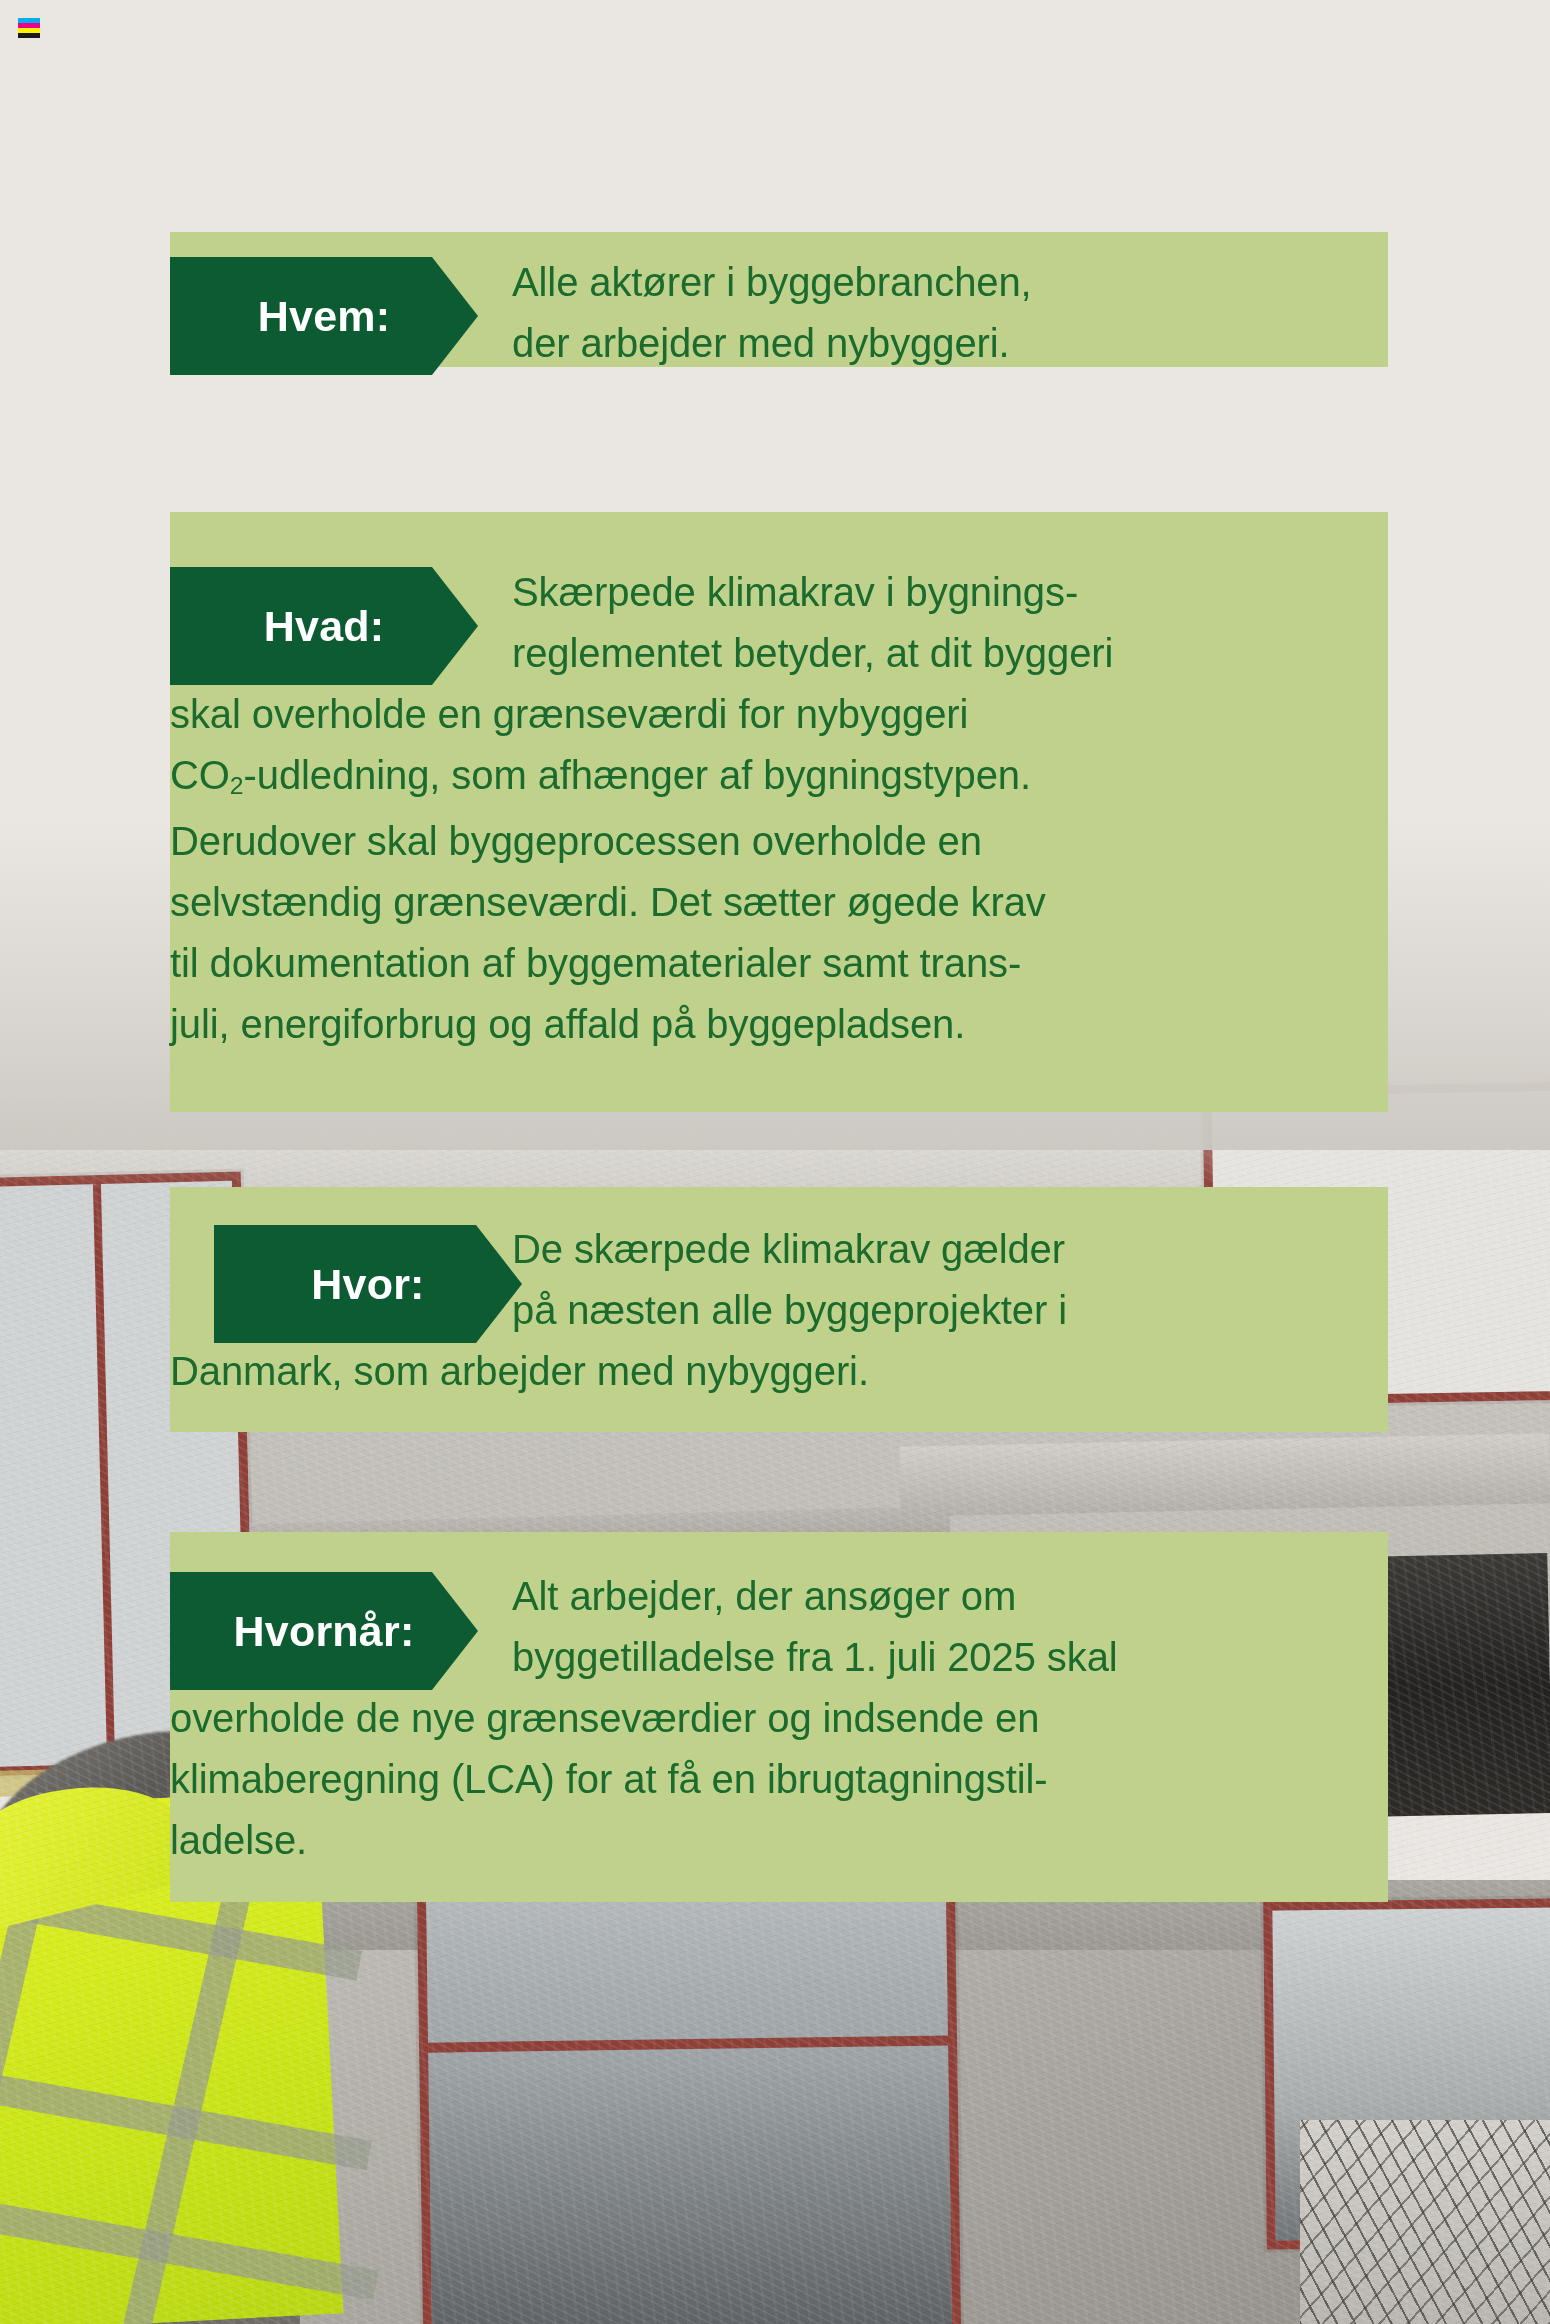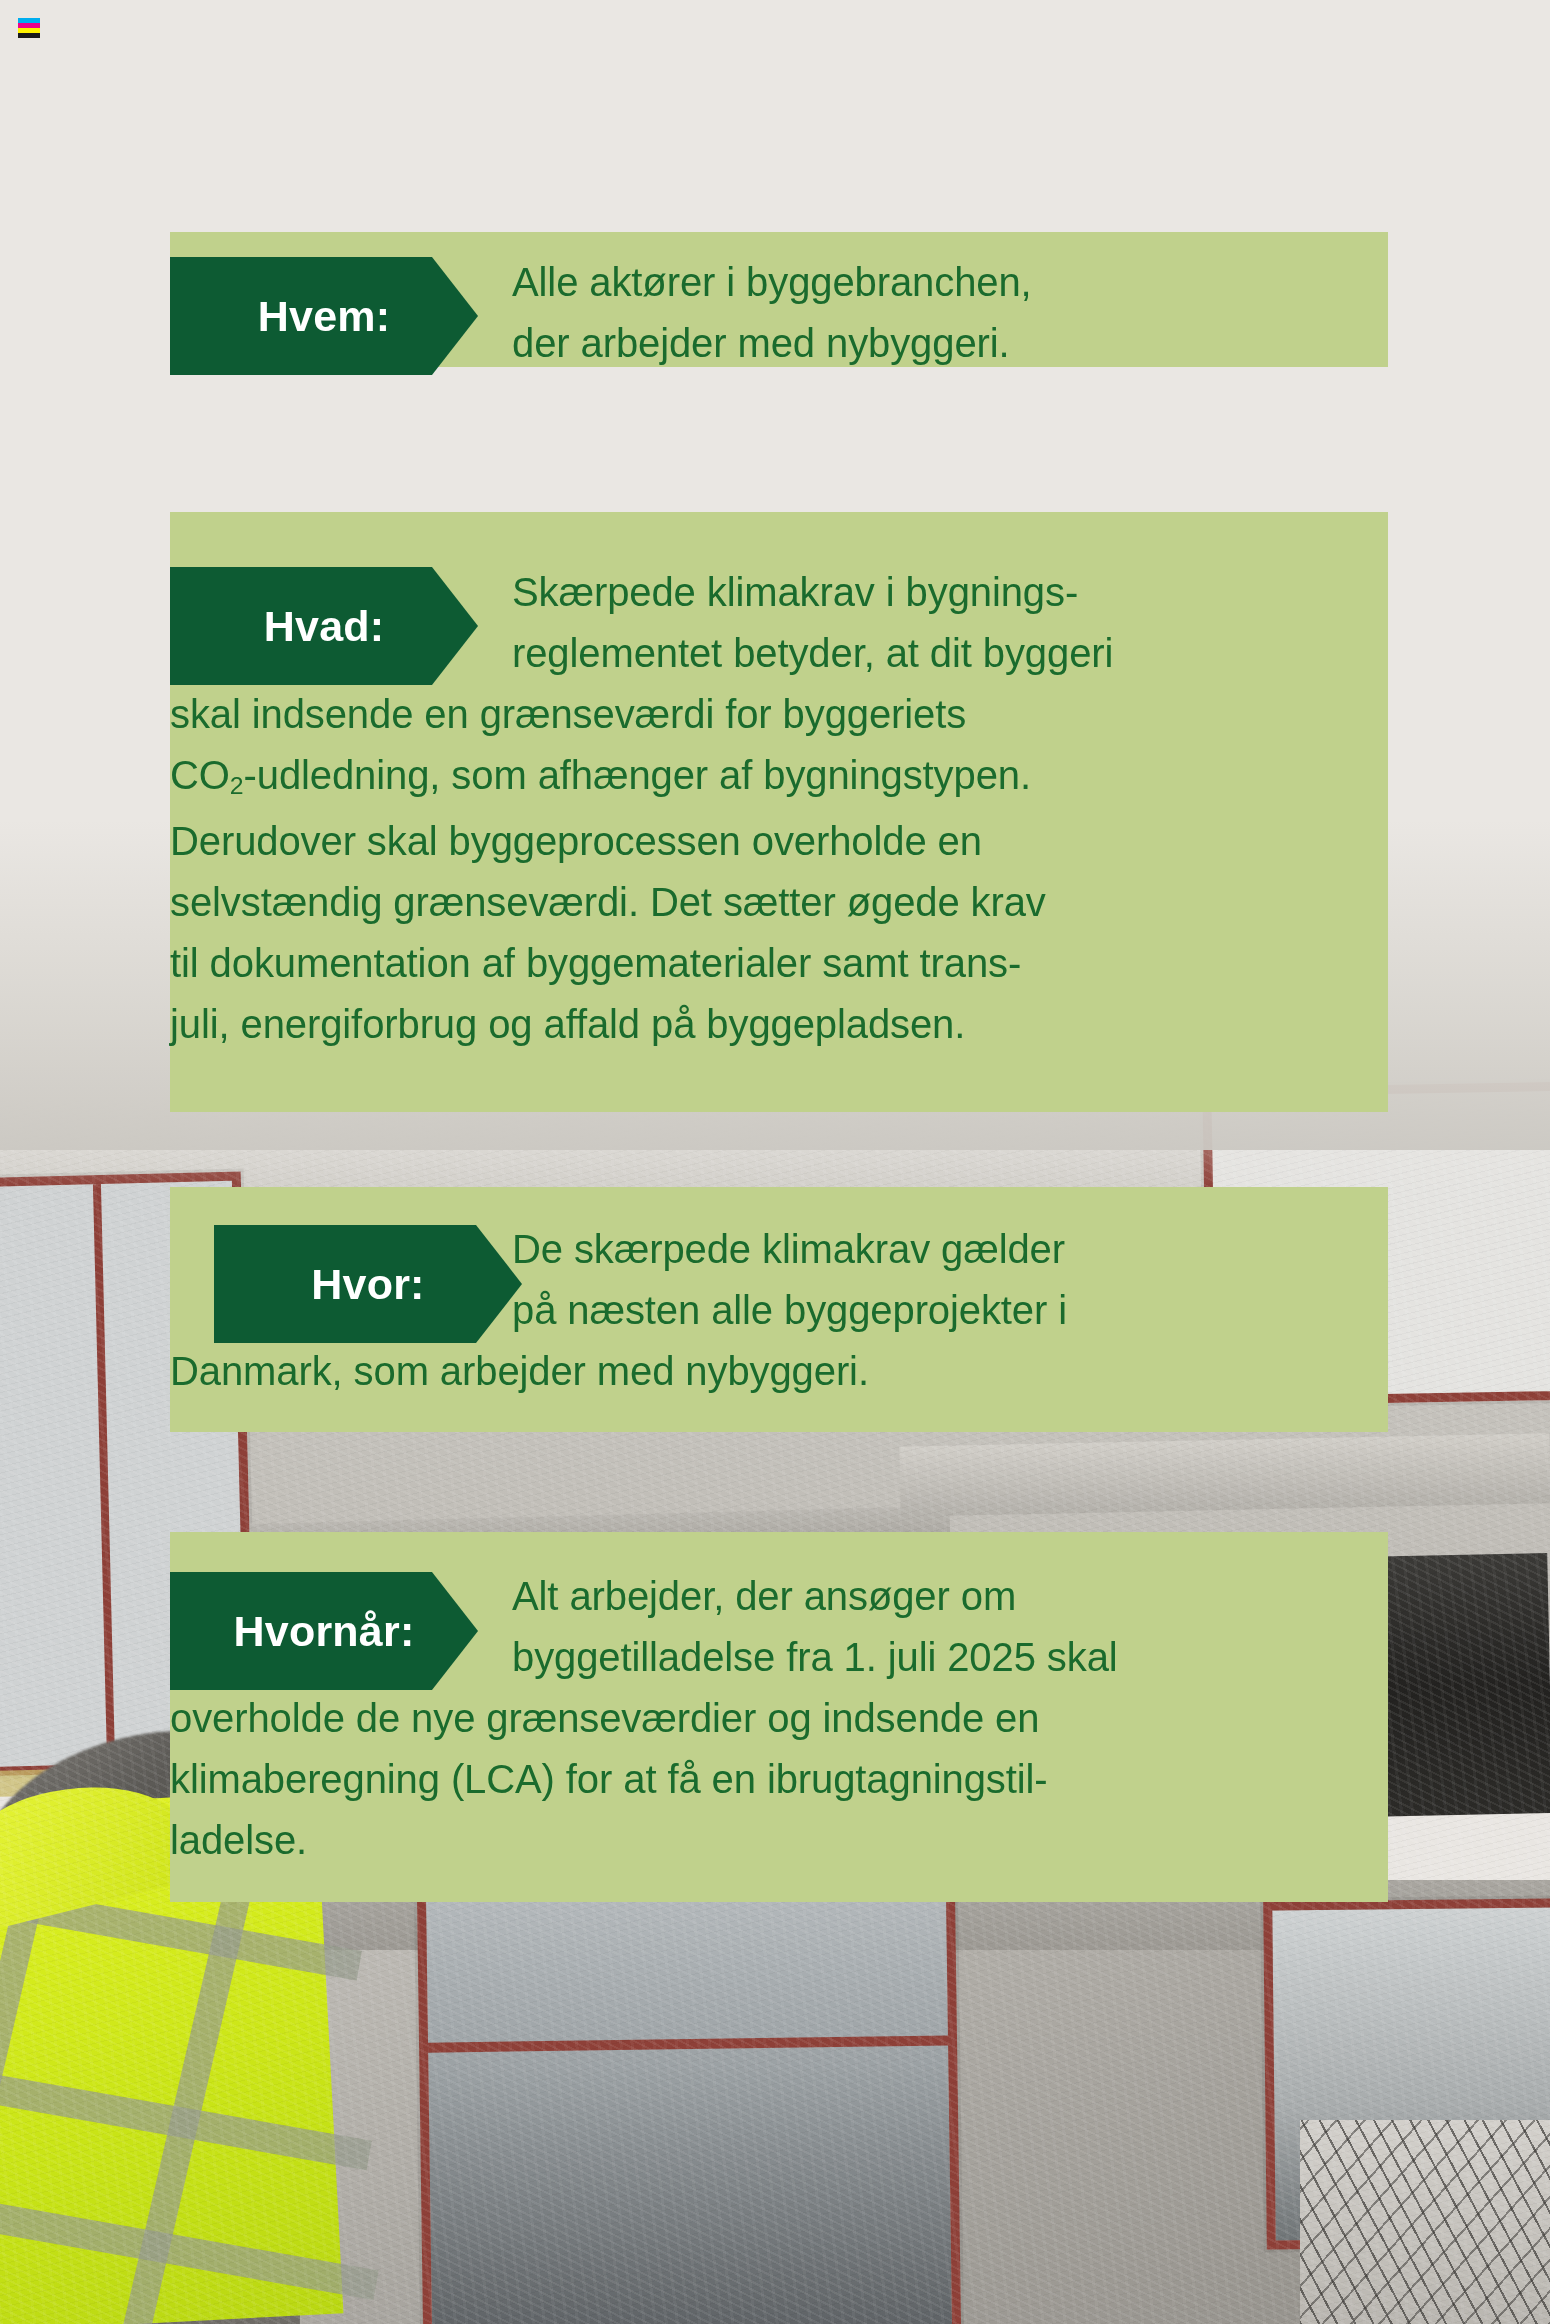--- a/index.html
+++ b/index.html
@@ -322,21 +322,21 @@
 
   <section class="panel" id="panel-hvad">
     <div class="chev-wrap">
       <span class="chev">Hvad:</span>
     </div>
     <div class="p-lead body-text">
       <div>Skærpede klimakrav i bygnings-</div>
       <div>reglementet betyder, at dit byggeri</div>
     </div>
     <div class="p-rest body-text">
-      <div>skal indsende en grænseværdi for byggeriets</div>
+      <div>skal overholde en grænseværdi for nybyggeri</div>
       <div class="nowrapline"><span>CO</span><sub>2</sub><span>-udledning, som afhænger af bygningstypen.</span></div>
       <div>Derudover skal byggeprocessen overholde en</div>
       <div>selvstændig grænseværdi. Det sætter øgede krav</div>
       <div>til dokumentation af byggematerialer samt trans-</div>
       <div>juli, energiforbrug og affald på byggepladsen.</div>
     </div>
   </section>
 
   <section class="panel" id="panel-hvor">
     <div class="chev-wrap">

